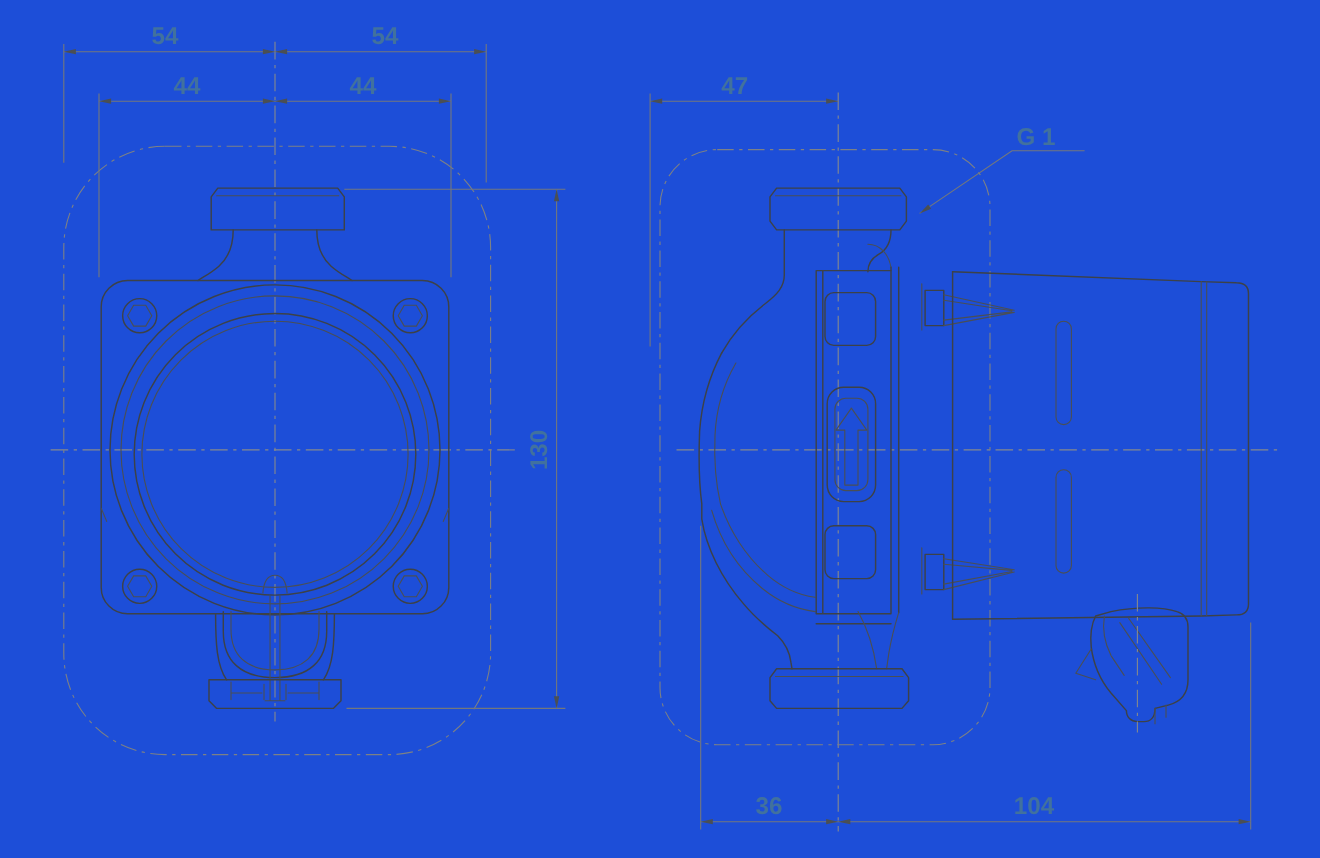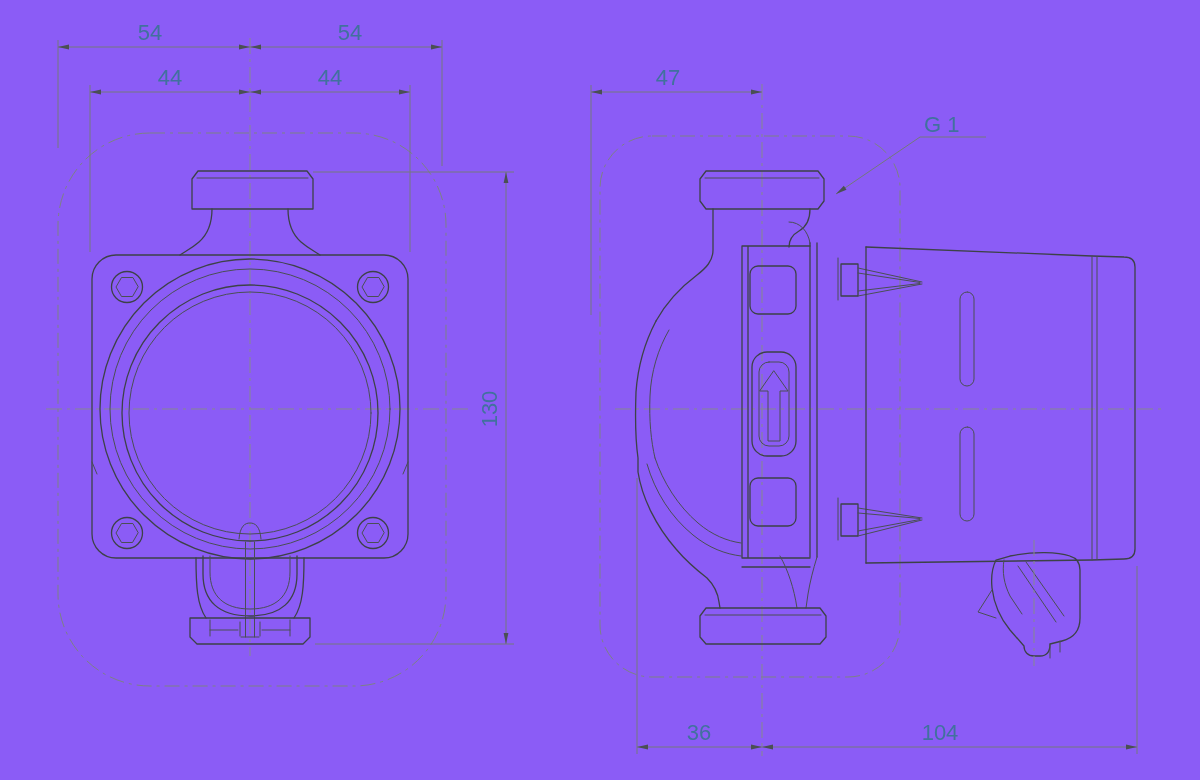--- a/index.html
+++ b/index.html
@@ -1,17 +1,17 @@
 <!DOCTYPE html>
 <html><head>
 <meta charset="utf-8">
 <style>
   html,body{margin:0;padding:0;background:#ffffff;}
-  .stage{position:relative;width:1200px;height:780px;background:#8b5cf6;overflow:hidden;
-         font-family:"Liberation Sans", sans-serif;}
+  .stage{position:relative;width:1200px;height:780px;background:#1d4ed8;overflow:hidden;
+         font-family:"Liberation Sans", sans-serif;font-weight:bold;}
   svg{display:block}
   .obj   {stroke:#3d4247;stroke-width:1.3;fill:none;stroke-linecap:round;stroke-linejoin:round;}
   .objthin{stroke:#4a4f54;stroke-width:1;fill:none;stroke-linecap:round;stroke-linejoin:round;}
   .dim   {stroke:#74787c;stroke-width:1;fill:none;}
   .dimarrow{fill:#4a4f54;stroke:none;}
   .cline {stroke:#85898d;stroke-width:1;fill:none;stroke-dasharray:16 5 3 5;}
   .phant {stroke:#7d8185;stroke-width:1;fill:none;stroke-dasharray:15 5 3 5;}
   .dimtext{font-family:"Liberation Sans", sans-serif;font-size:22px;fill:#41719e;}
 </style>
 </head>

